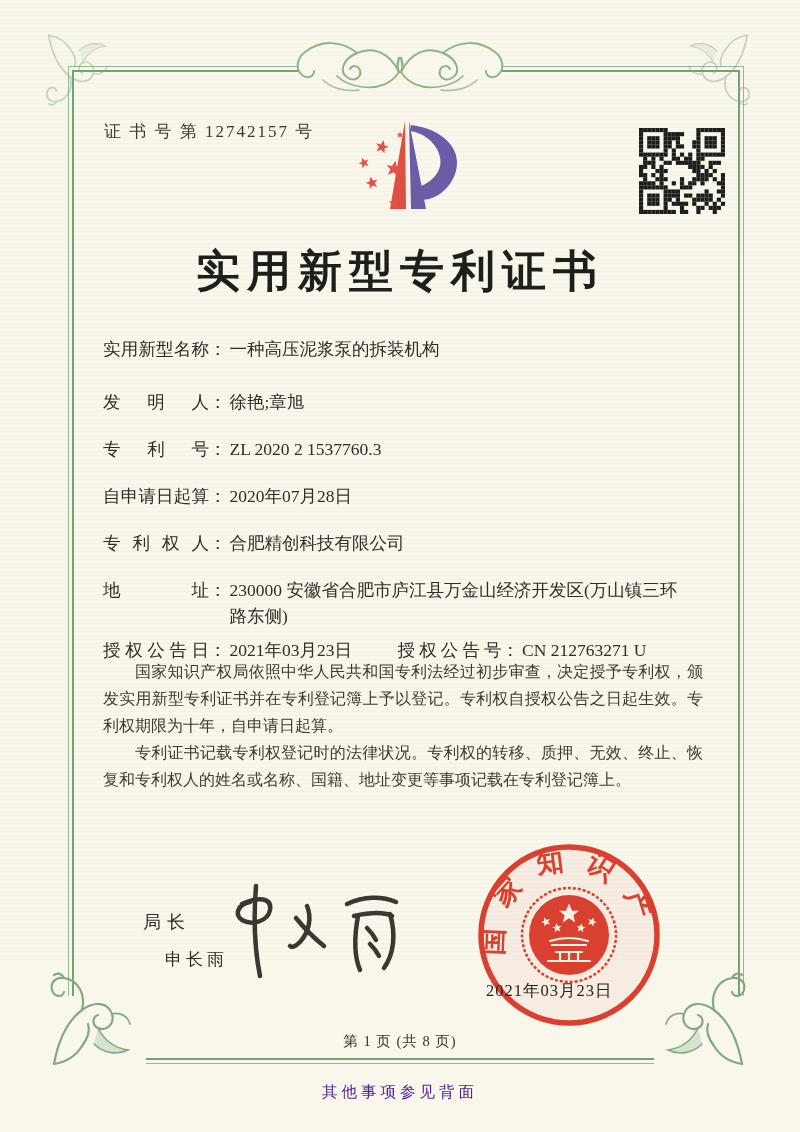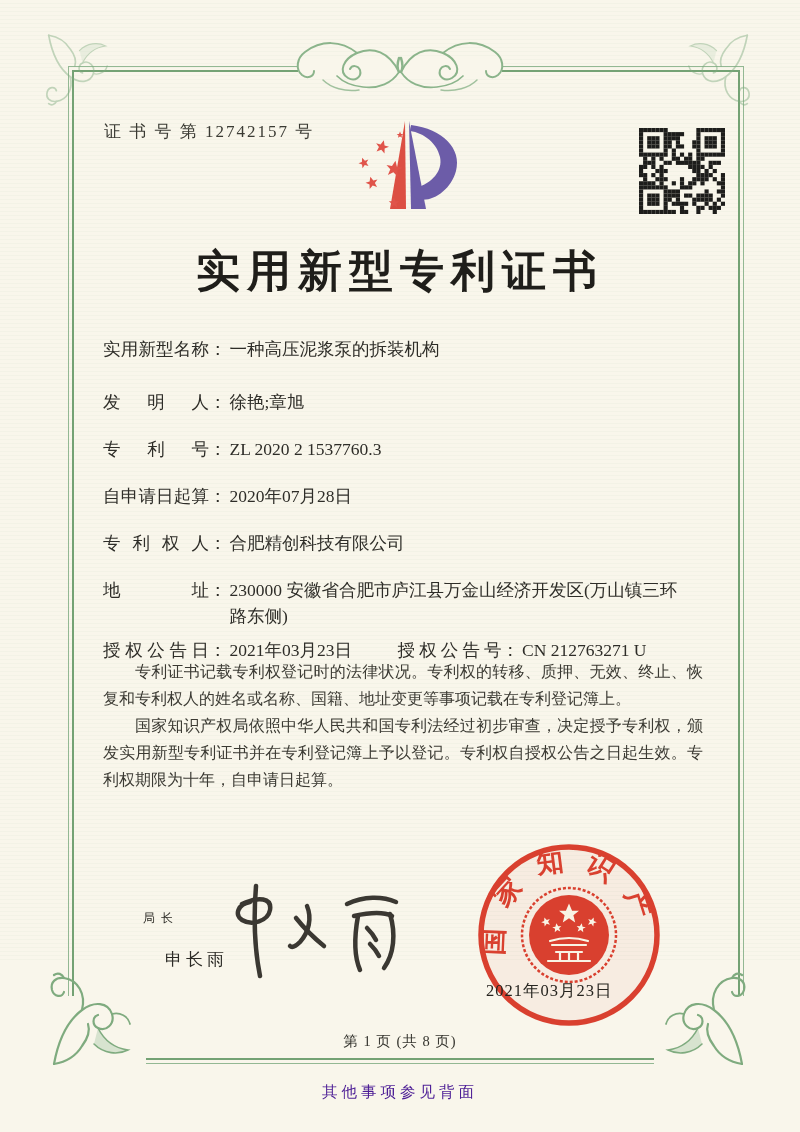--- a/index.html
+++ b/index.html
@@ -53,21 +53,21 @@
   .field.addr{margin-bottom:8px;}
   .flabel{display:inline-block;width:106px;text-align:justify;text-align-last:justify;flex:0 0 106px;}
   .colon{flex:0 0 auto;}
   .fvalue{flex:1;padding-left:3px;}
   .fvalue.w1{flex:0 0 168px;}
   .flabel2{display:inline-block;width:104px;text-align:justify;text-align-last:justify;flex:0 0 104px;}
   .paras{position:absolute;left:103px;top:658px;width:600px;z-index:4;
     font-size:16px;line-height:27px;color:#3b3a33;}
   .paras p{margin:0;text-indent:2em;text-align:justify;}
   .sign-title{position:absolute;left:143px;top:910px;z-index:4;
-    font-family:"Liberation Sans","DejaVu Sans",sans-serif;font-size:12px;letter-spacing:6px;color:#2c2b26;}
+    font-family:"Liberation Sans","DejaVu Sans",sans-serif;font-size:18px;letter-spacing:6px;color:#2c2b26;}
   .sign-name{position:absolute;left:143px;top:948px;z-index:4;
     font-family:"Liberation Sans","DejaVu Sans",sans-serif;font-size:17px;letter-spacing:4px;color:#2c2b26;margin-left:22px;}
   .signature{position:absolute;left:212px;top:876px;width:210px;height:115px;z-index:4;}
   .seal{position:absolute;left:462px;top:840px;width:214px;height:190px;z-index:5;}
   .seal-date{position:absolute;left:486px;top:980px;width:160px;z-index:6;
     font-size:16.5px;letter-spacing:1px;color:#26241f;}
   .page-num{position:absolute;left:0;right:0;top:1032px;z-index:4;
     text-align:center;font-size:14.5px;letter-spacing:1px;color:#35342e;}
   .back-note{position:absolute;left:0;right:0;top:1082px;z-index:4;
     text-align:center;font-size:15.5px;letter-spacing:4px;color:#4c1d95;}
@@ -418,22 +418,22 @@
       <span class="flabel">授权公告日</span>
         <span class="colon">：</span>
       <span class="fvalue w1">2021年03月23日</span>
       <span class="flabel2">授权公告号</span>
         <span class="colon">：</span>
       <span class="fvalue">CN 212763271 U</span>
     </div>
   </div>
 
   <div class="paras">
+    <p>国家知识产权局依照中华人民共和国专利法经过初步审查，决定授予专利权，颁发实用新型专利证书并在专利登记簿上予以登记。专利权自授权公告之日起生效。专利权期限为十年，自申请日起算。</p>
     <p>专利证书记载专利权登记时的法律状况。专利权的转移、质押、无效、终止、恢复和专利权人的姓名或名称、国籍、地址变更等事项记载在专利登记簿上。</p>
-    <p>国家知识产权局依照中华人民共和国专利法经过初步审查，决定授予专利权，颁发实用新型专利证书并在专利登记簿上予以登记。专利权自授权公告之日起生效。专利权期限为十年，自申请日起算。</p>
   </div>
 
   <div class="sign-title">局长</div>
   <div class="sign-name">申长雨</div>
   <svg class="signature" viewBox="0 0 210 115" fill="none" stroke="#27241f" stroke-width="4.5" stroke-linecap="round" stroke-linejoin="round" opacity="0.9">
     <path d="M30,28 C47,20 60,22 58,34 C56,45 40,50 30,44 C22,39 26,28 38,26"></path>
     <path d="M44,10 C42,35 42,70 48,100"></path>
     <path d="M95,30 C100,42 97,56 88,66 C84,70 80,72 78,70"></path>
     <path d="M84,42 C92,52 102,62 112,70"></path>
     <path d="M135,28 C152,20 170,20 184,26"></path>

